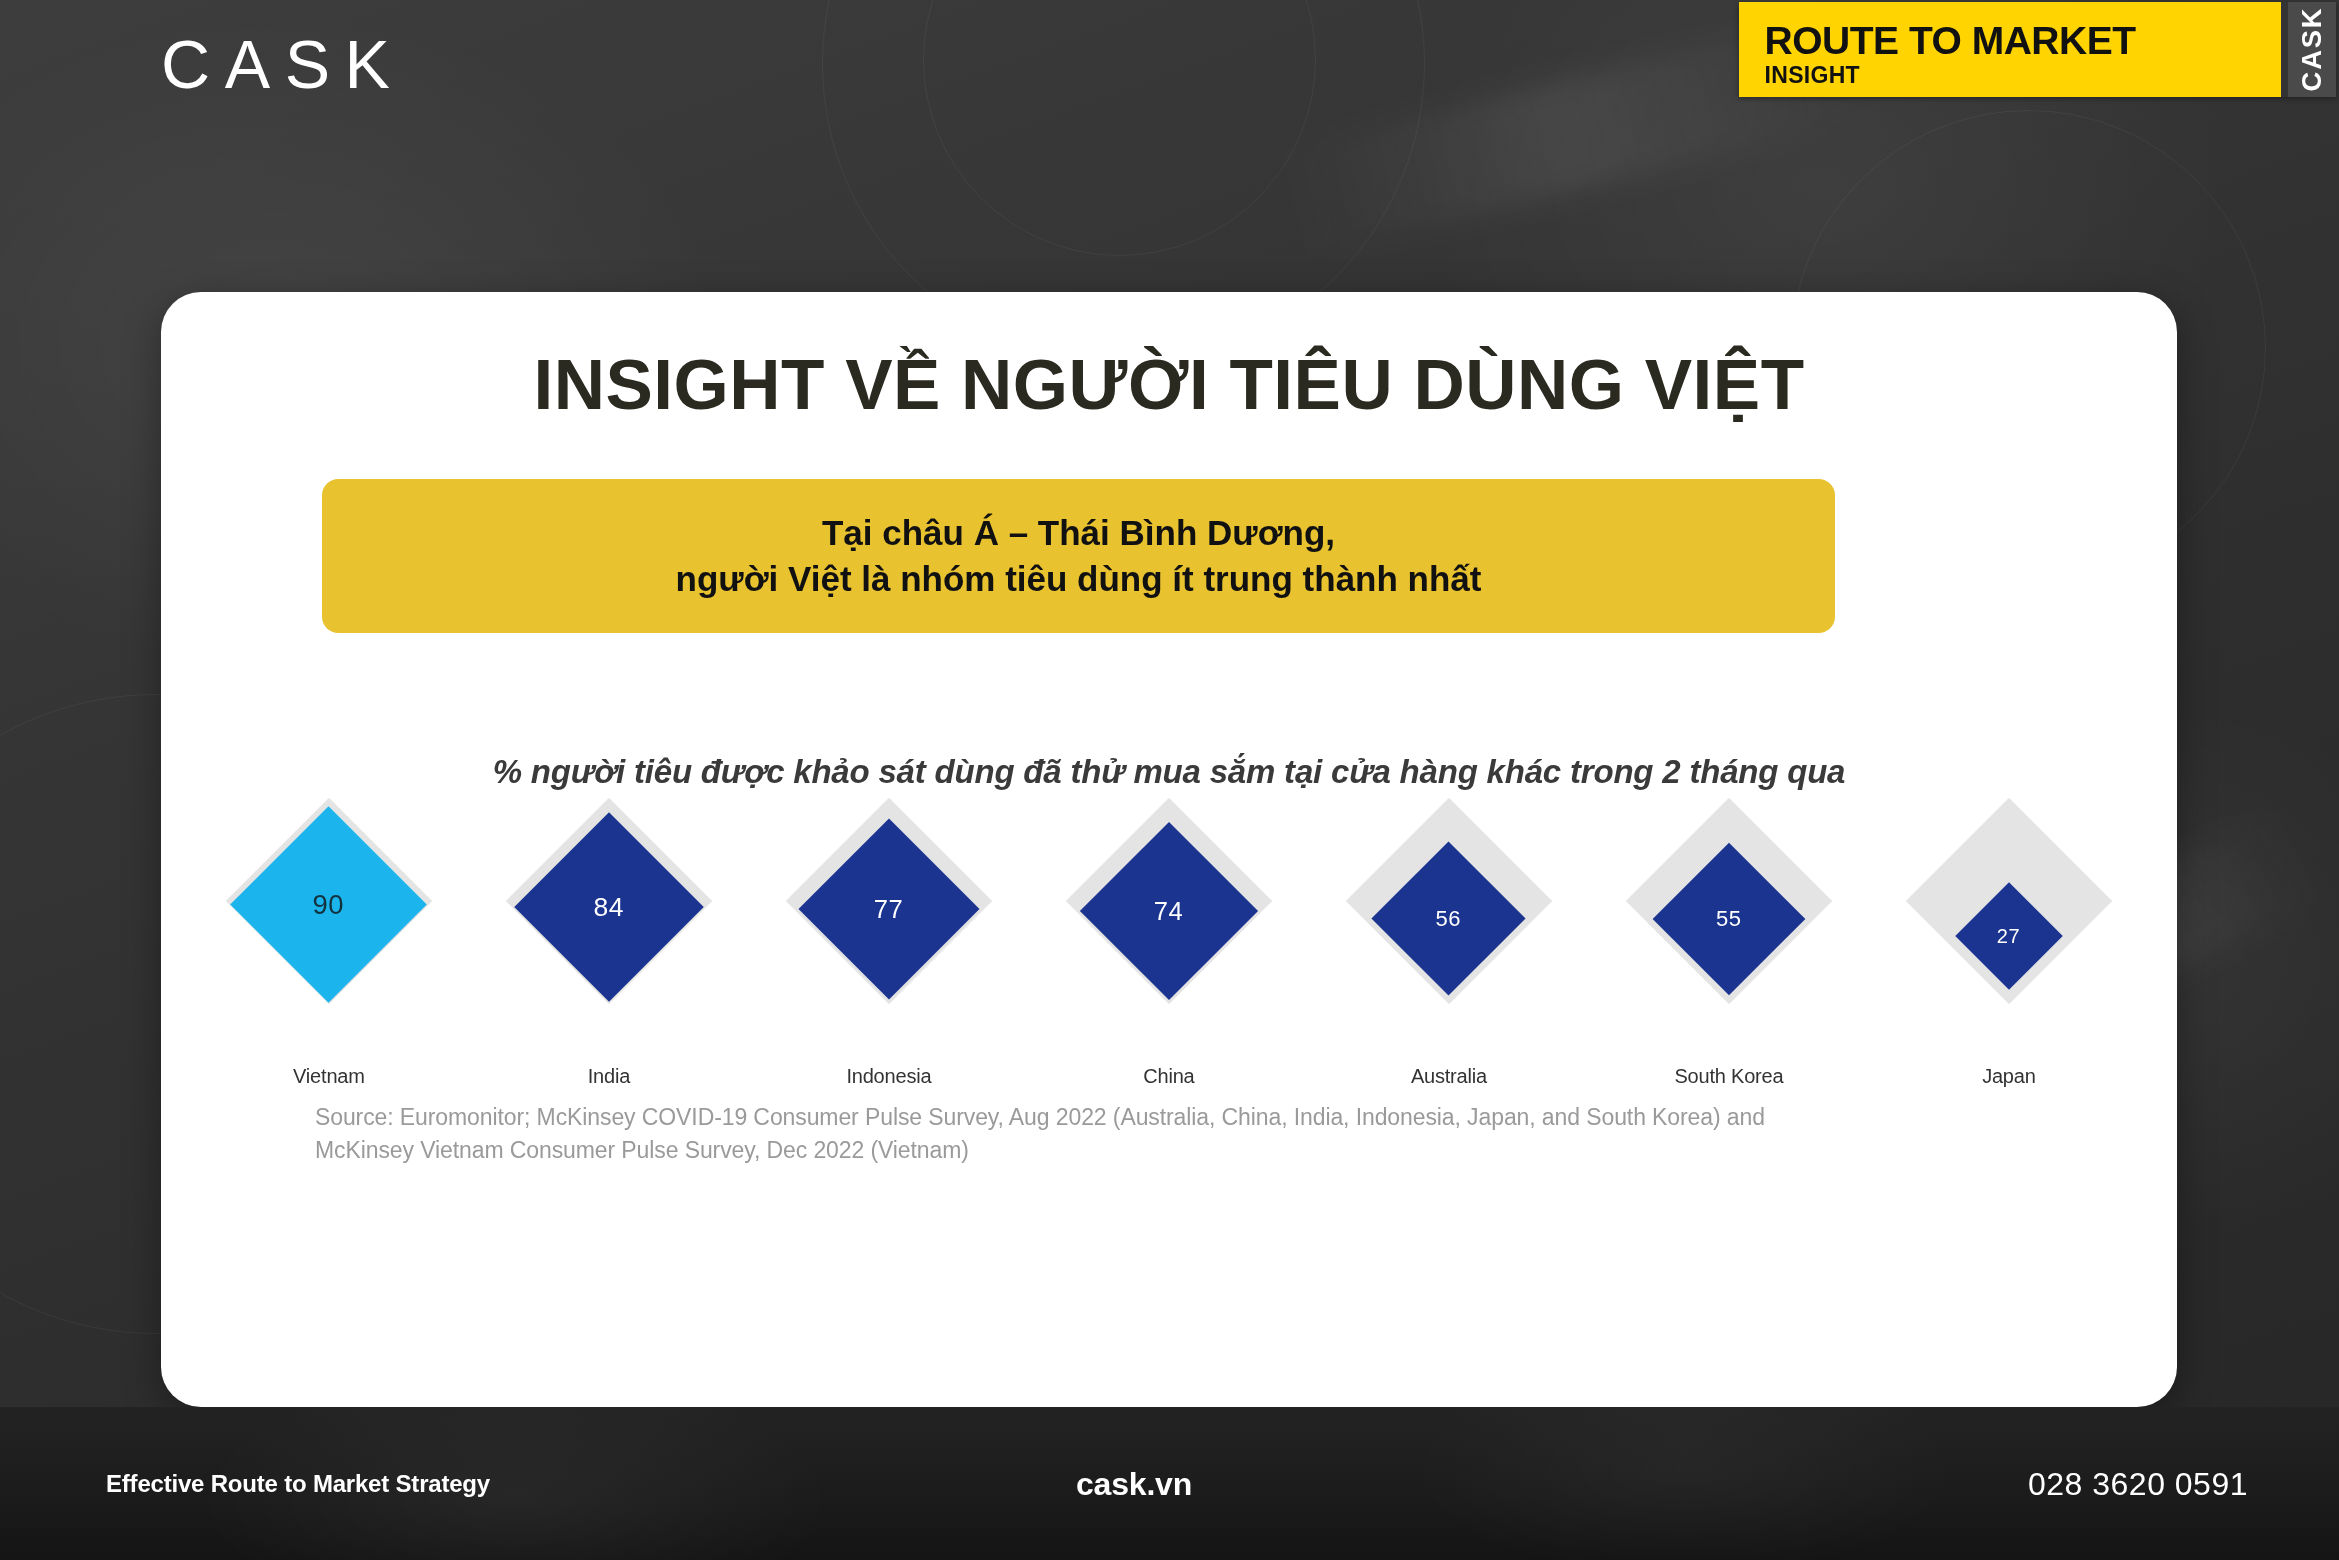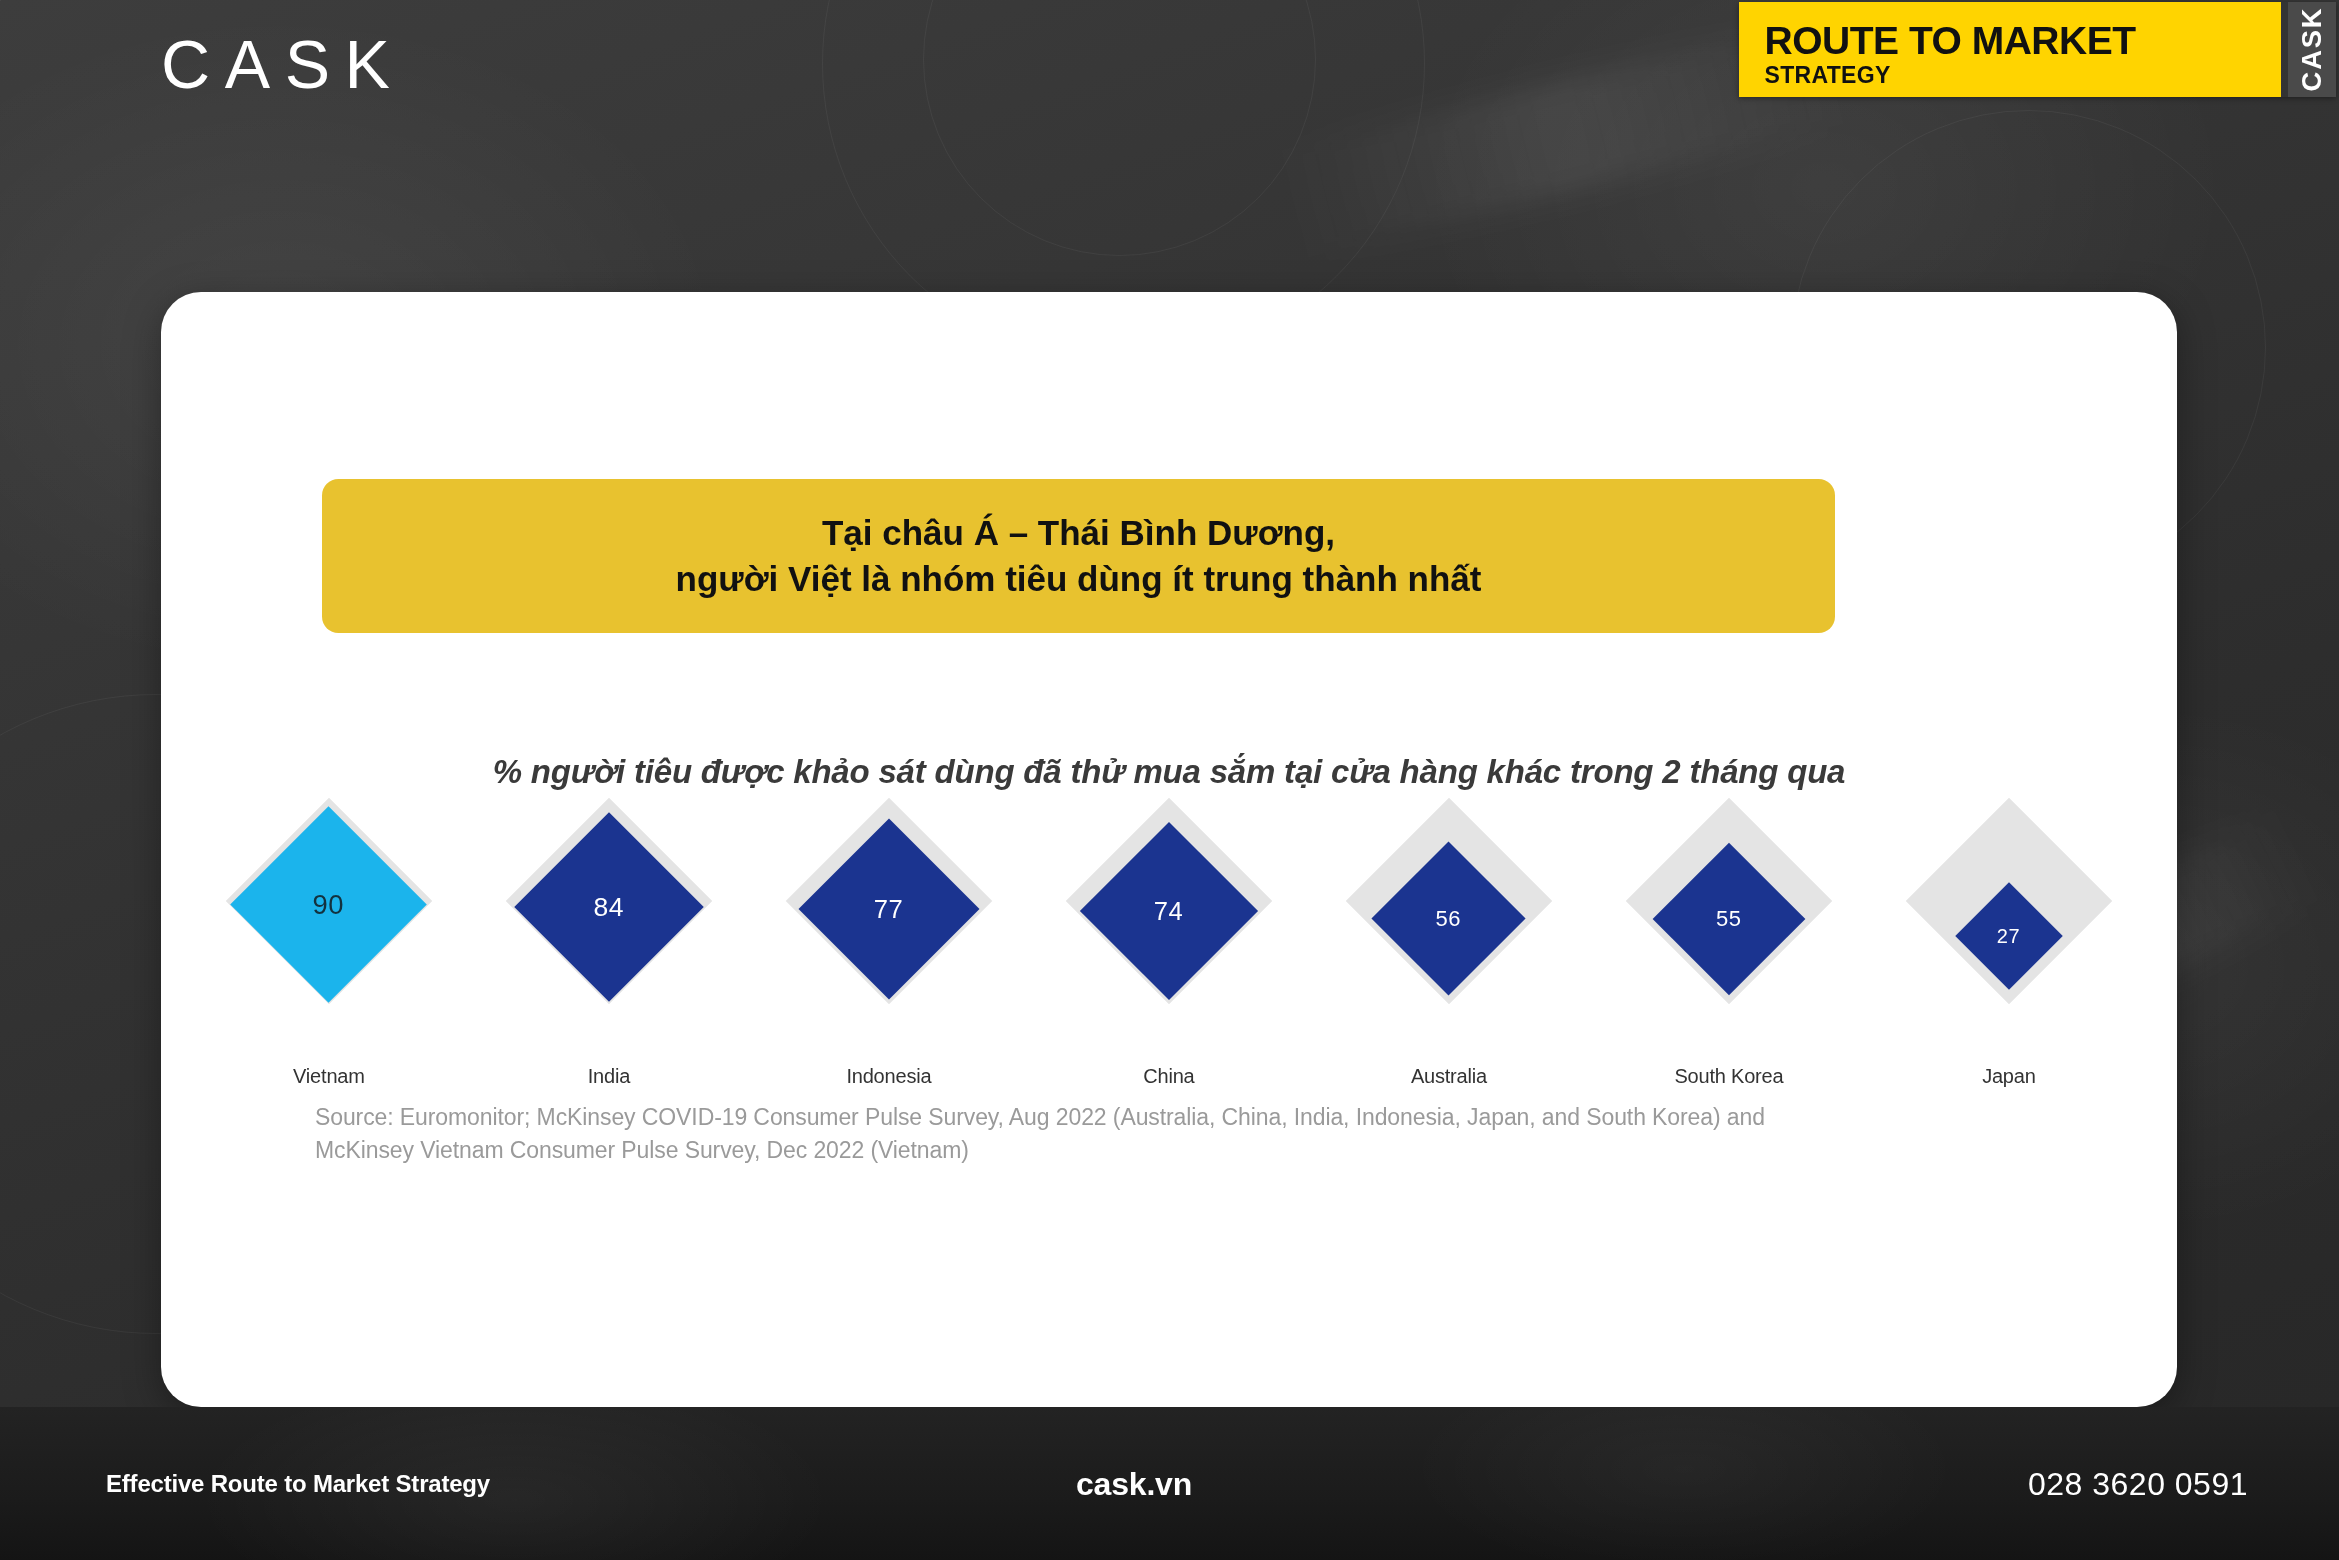--- a/index.html
+++ b/index.html
@@ -205,29 +205,30 @@
   <div class="bg-streak s1"></div>
   <div class="bg-streak s2"></div>
   <div class="bg-streak s3"></div>
 </div>
 
 <div class="cask-logo">CASK</div>
 
 <div class="rtm-badge">
   <div class="rtm-yellow">
     <div class="rtm-line1">ROUTE TO MARKET</div>
-    <div class="rtm-line2">STRATEGY</div>
+    <div class="rtm-line2">INSIGHT</div>
   </div>
   <div class="rtm-side">
     <span>CASK</span>
   </div>
 </div>
 
 <div class="card">
 
+  <div class="headline">INSIGHT VỀ NGƯỜI TIÊU DÙNG VIỆT</div>
 
   <div class="yellow-banner">
     <div>Tại châu Á – Thái Bình Dương,</div>
     <div>người Việt là nhóm tiêu dùng ít trung thành nhất</div>
   </div>
 
   <div class="chart-subtitle">% người tiêu được khảo sát dùng đã thử mua sắm tại cửa hàng khác trong 2 tháng qua</div>
 
   <div class="chart-row">
       <div class="dia-col">

